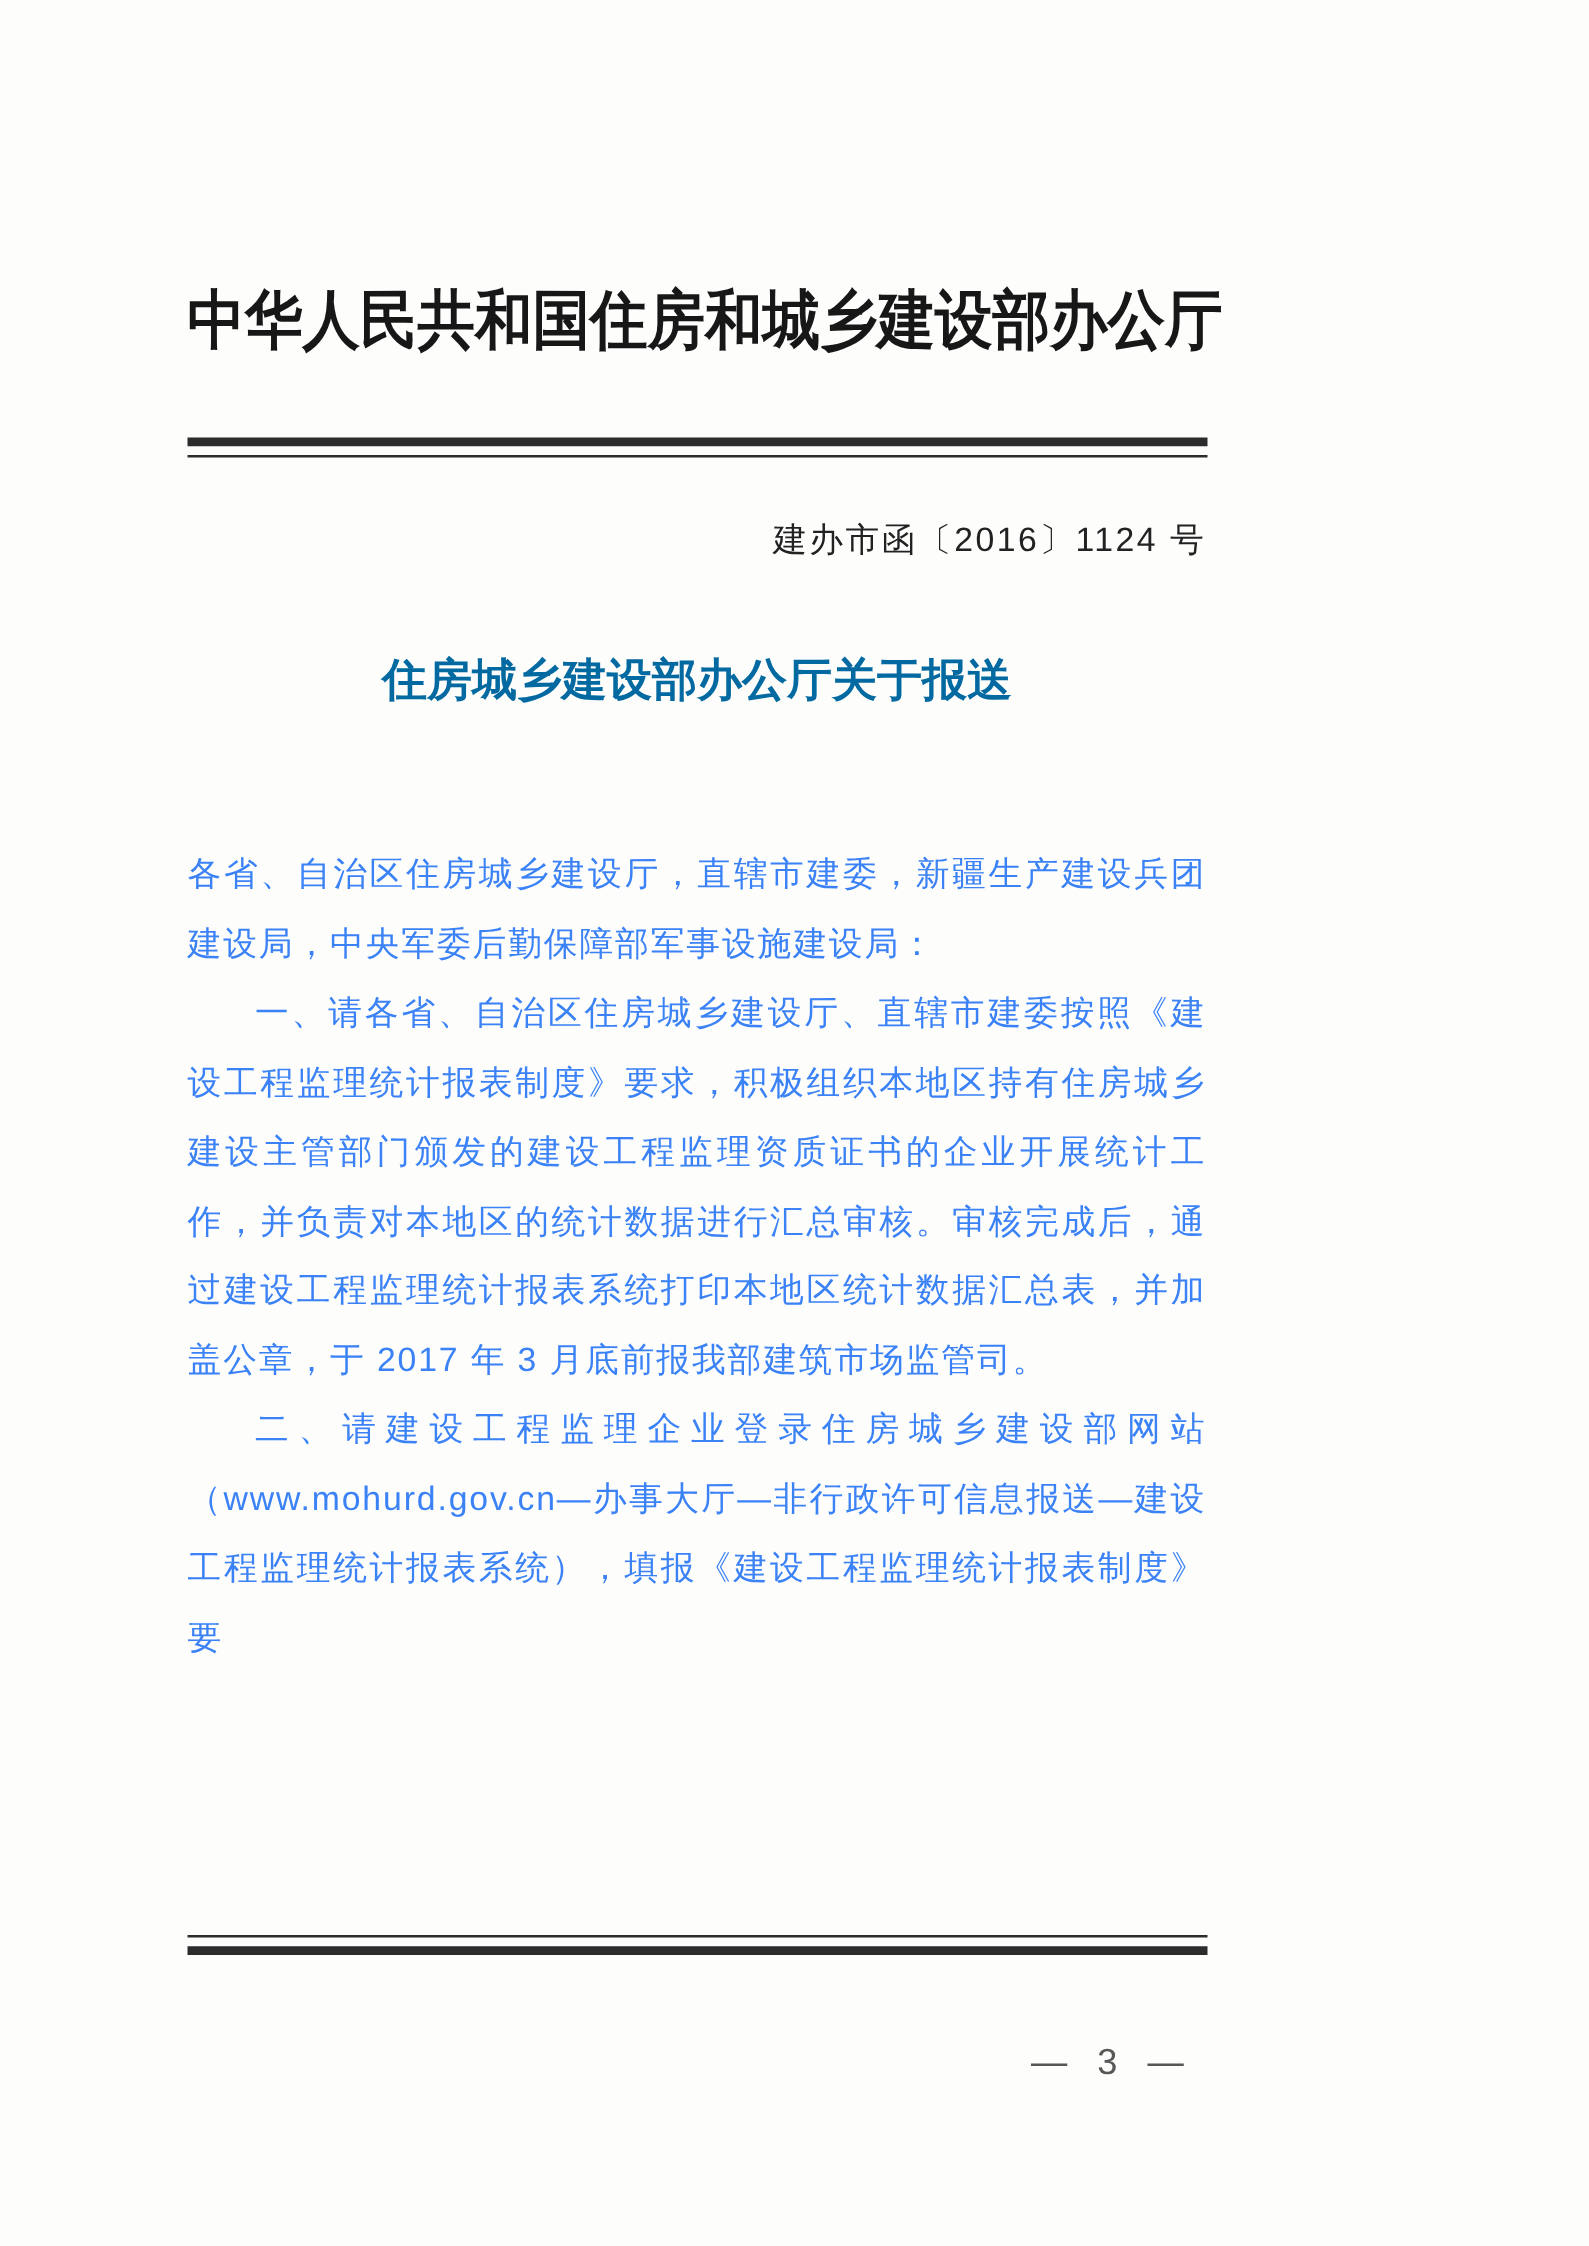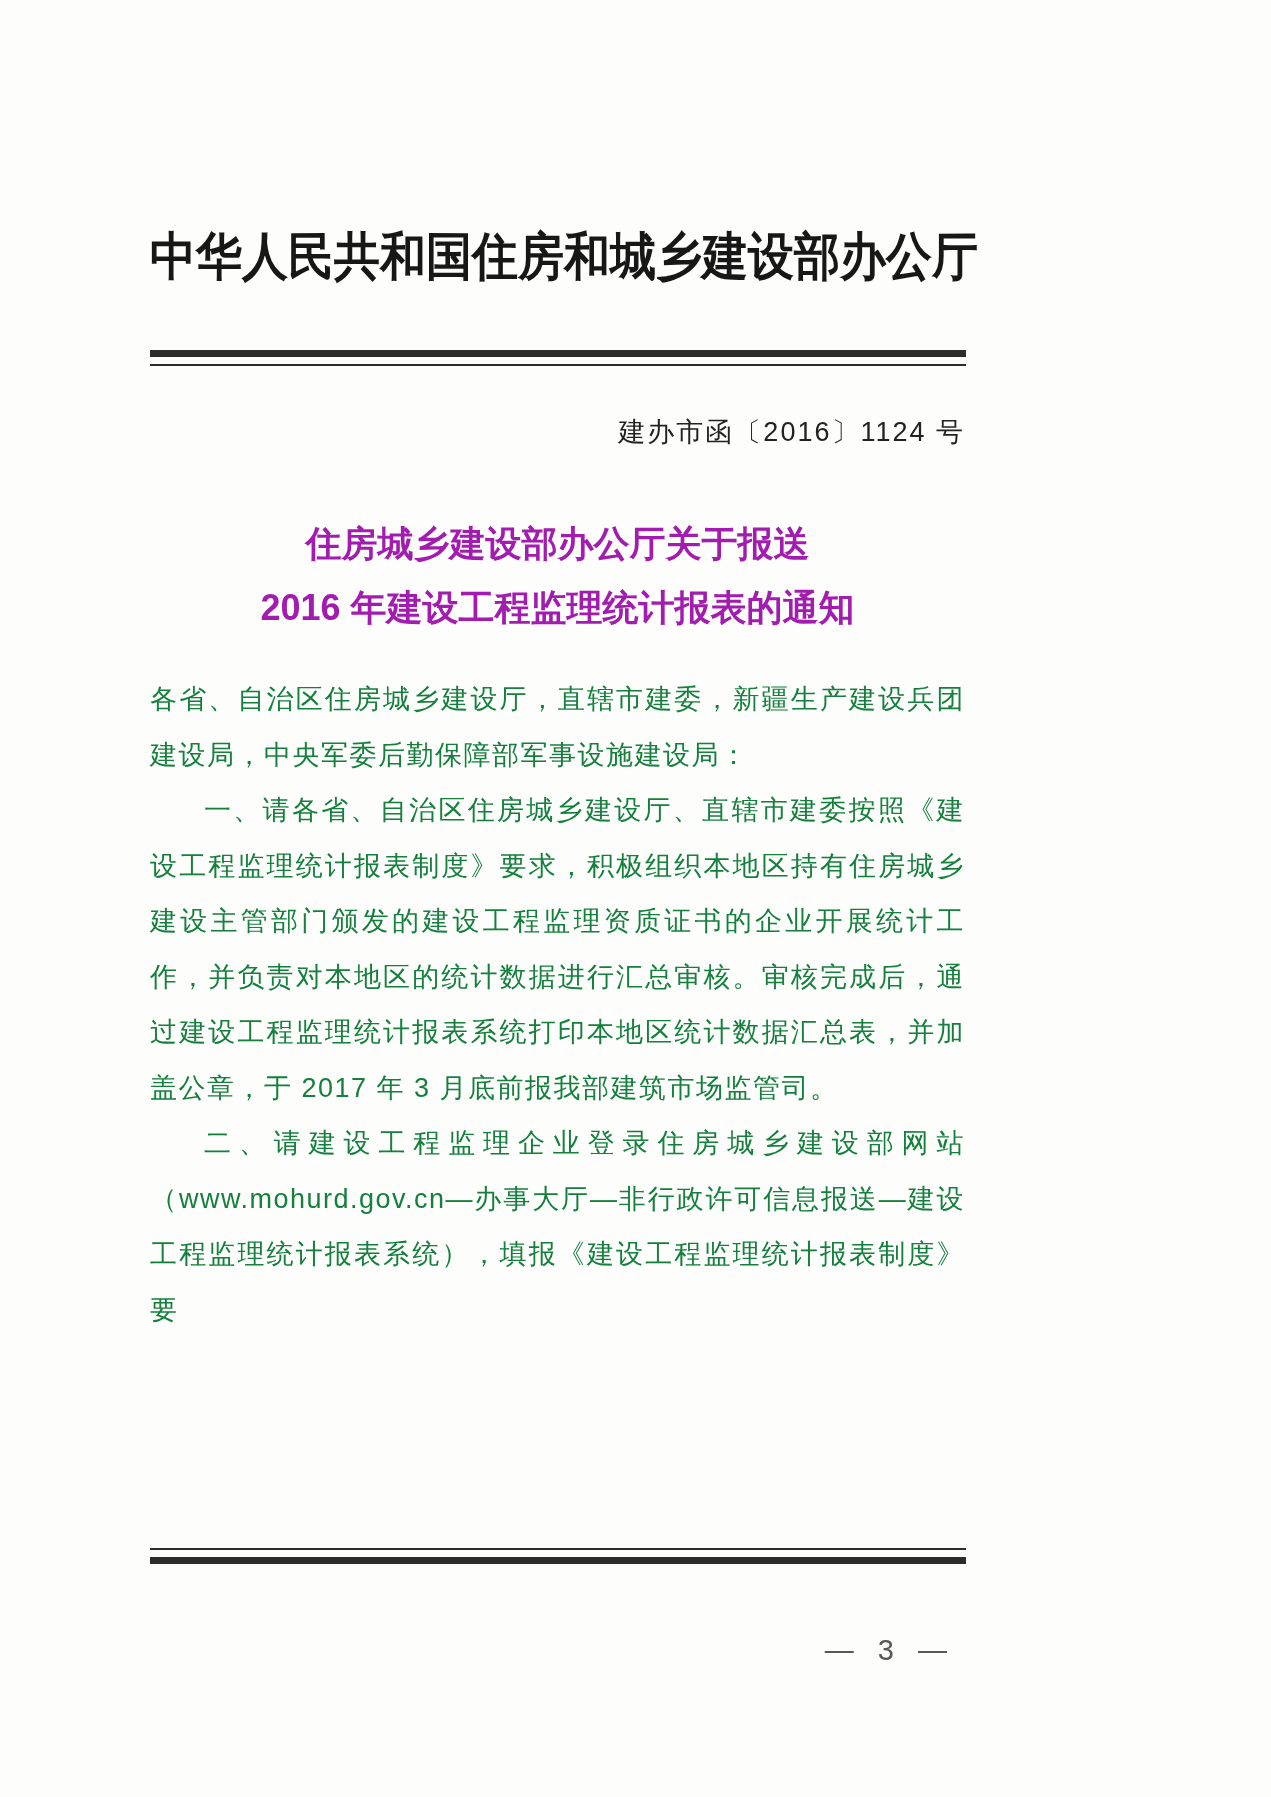--- a/index.html
+++ b/index.html
@@ -80,34 +80,34 @@
   
   .doc-title {
     position: absolute;
     top: 512px;
     left: 150px;
     width: 815px;
     text-align: center;
     font-weight: 700;
     font-size: 36px;
     line-height: 64px;
-    color: #a21caf;
+    color: #0369a1;
   }
   
   .body-text {
     position: absolute;
     top: 672px;
     left: 150px;
     width: 815px;
     font-size: 27px;
     line-height: 55.5px;
     letter-spacing: 1.5px;
     text-align: justify;
     text-justify: inter-character;
-    color: #15803d;
+    color: #3b82f6;
   }
   .body-text p {
     margin: 0;
     padding: 0;
   }
   .body-text p.indent {
     text-indent: 2em;
   }
   
   .page-number {
@@ -129,21 +129,20 @@
 
   <div class="letterhead">中华人民共和国住房和城乡建设部办公厅</div>
 
   <div class="rule-top-thick"></div>
   <div class="rule-top-thin"></div>
 
   <div class="doc-number">建办市函〔2016〕1124 号</div>
 
   <div class="doc-title">
     <div>住房城乡建设部办公厅关于报送</div>
-    <div>2016 年建设工程监理统计报表的通知</div>
   </div>
 
   <div class="body-text">
     <p>各省、自治区住房城乡建设厅，直辖市建委，新疆生产建设兵团建设局，中央军委后勤保障部军事设施建设局：</p>
     <p class="indent">一、请各省、自治区住房城乡建设厅、直辖市建委按照《建设工程监理统计报表制度》要求，积极组织本地区持有住房城乡建设主管部门颁发的建设工程监理资质证书的企业开展统计工作，并负责对本地区的统计数据进行汇总审核。审核完成后，通过建设工程监理统计报表系统打印本地区统计数据汇总表，并加盖公章，于 2017 年 3 月底前报我部建筑市场监管司。</p>
     <p class="indent">二、请建设工程监理企业登录住房城乡建设部网站（www.mohurd.gov.cn—办事大厅—非行政许可信息报送—建设工程监理统计报表系统），填报《建设工程监理统计报表制度》要</p>
   </div>
 
   <div class="rule-bottom-thin"></div>
   <div class="rule-bottom-thick"></div>

